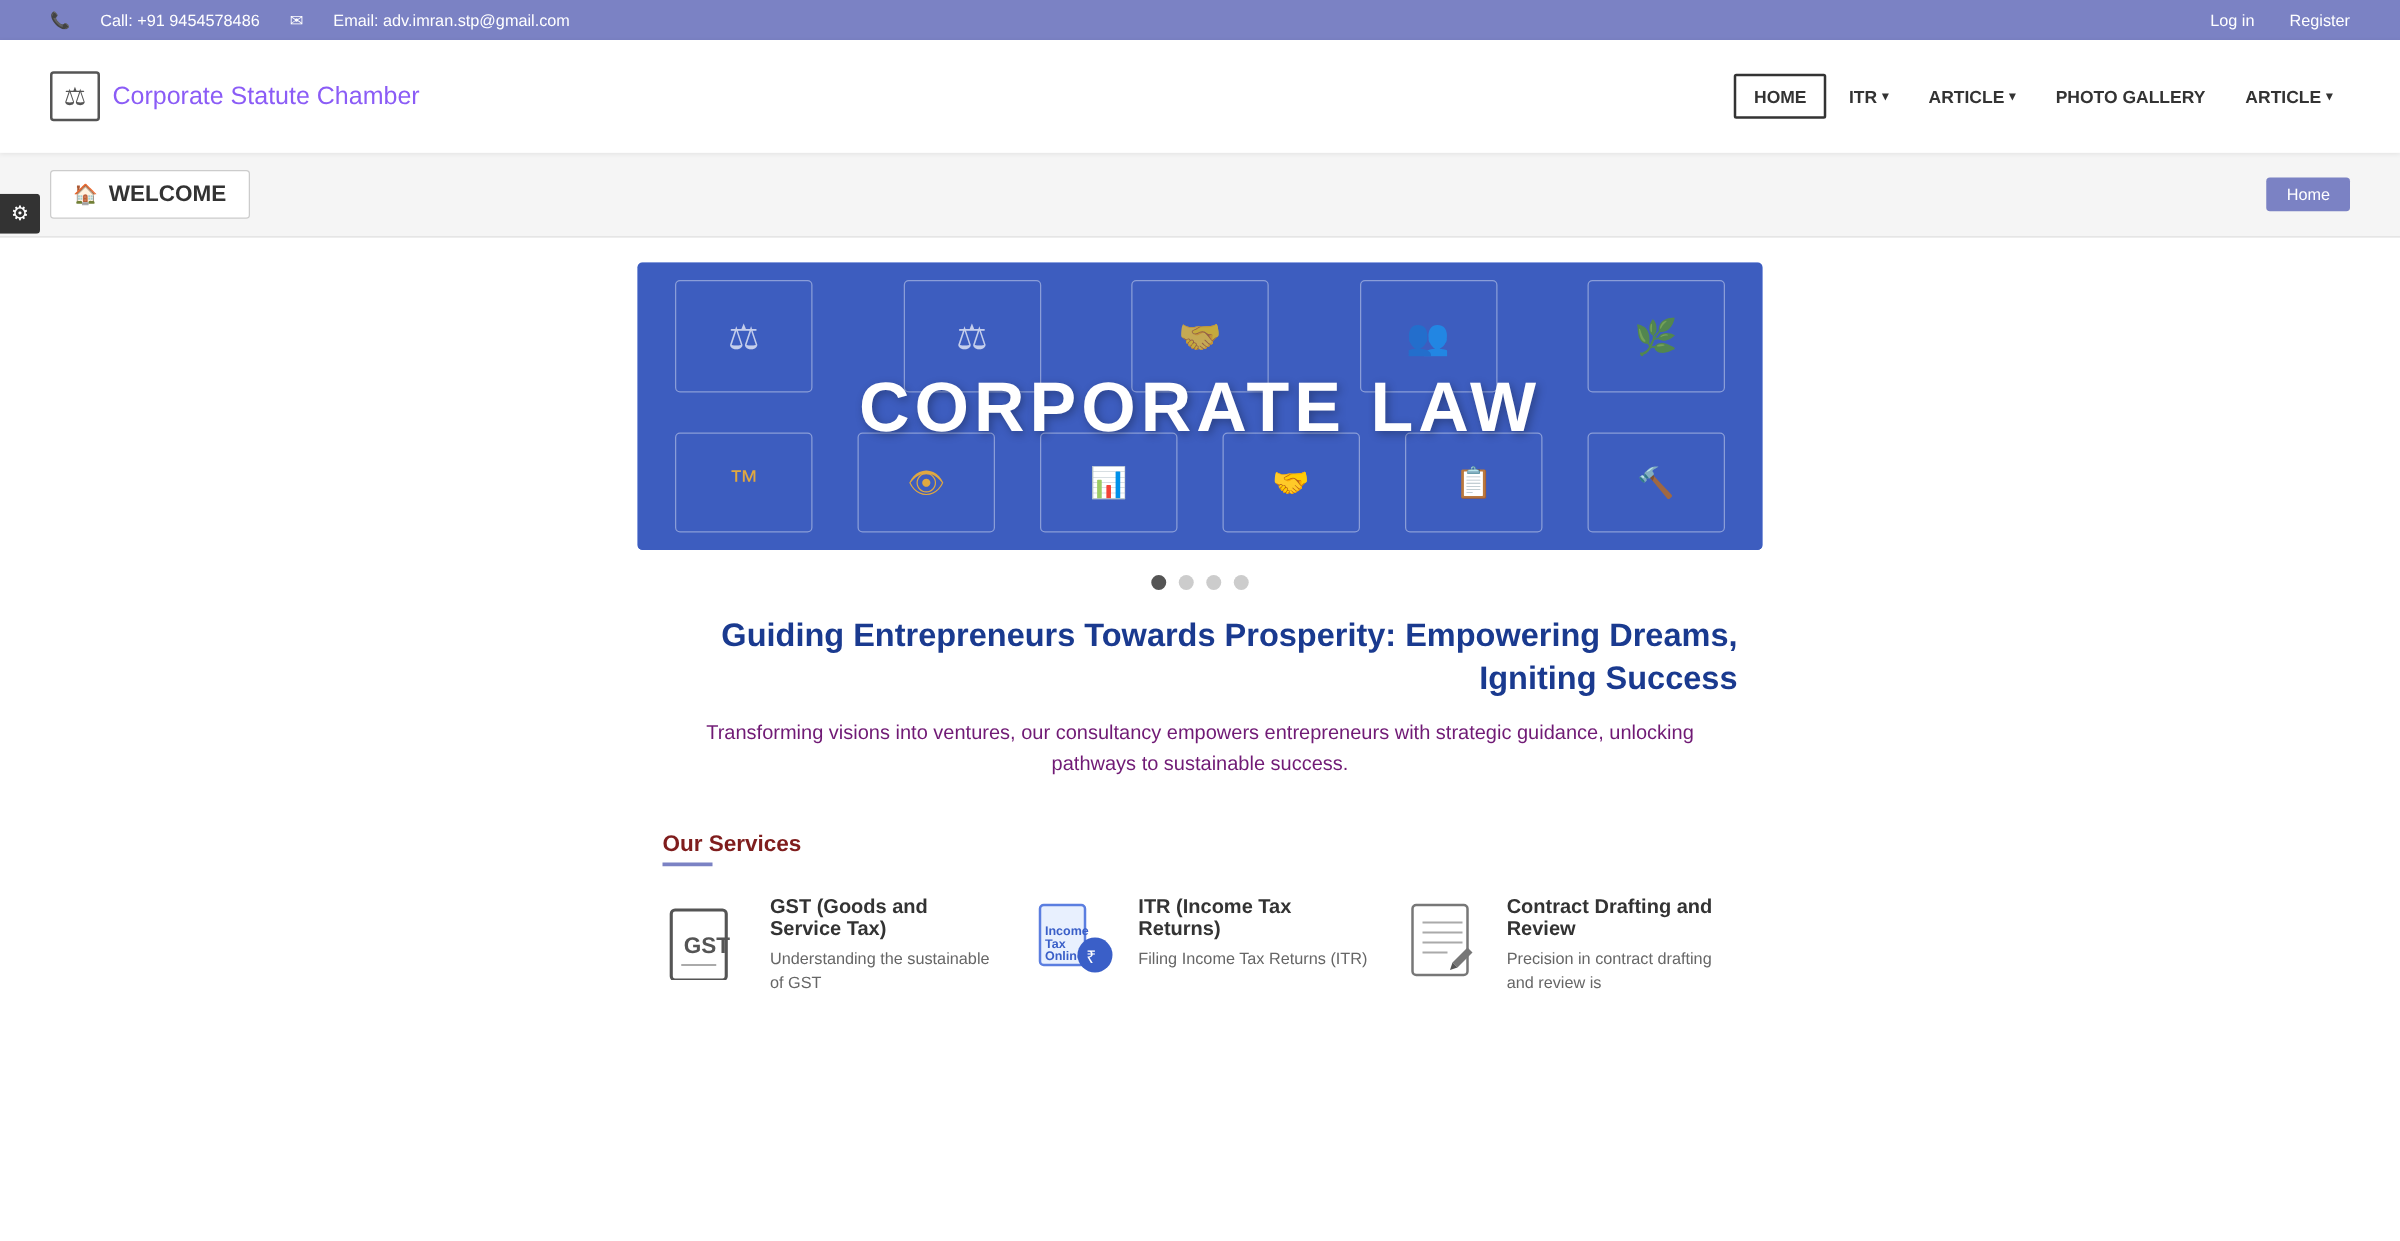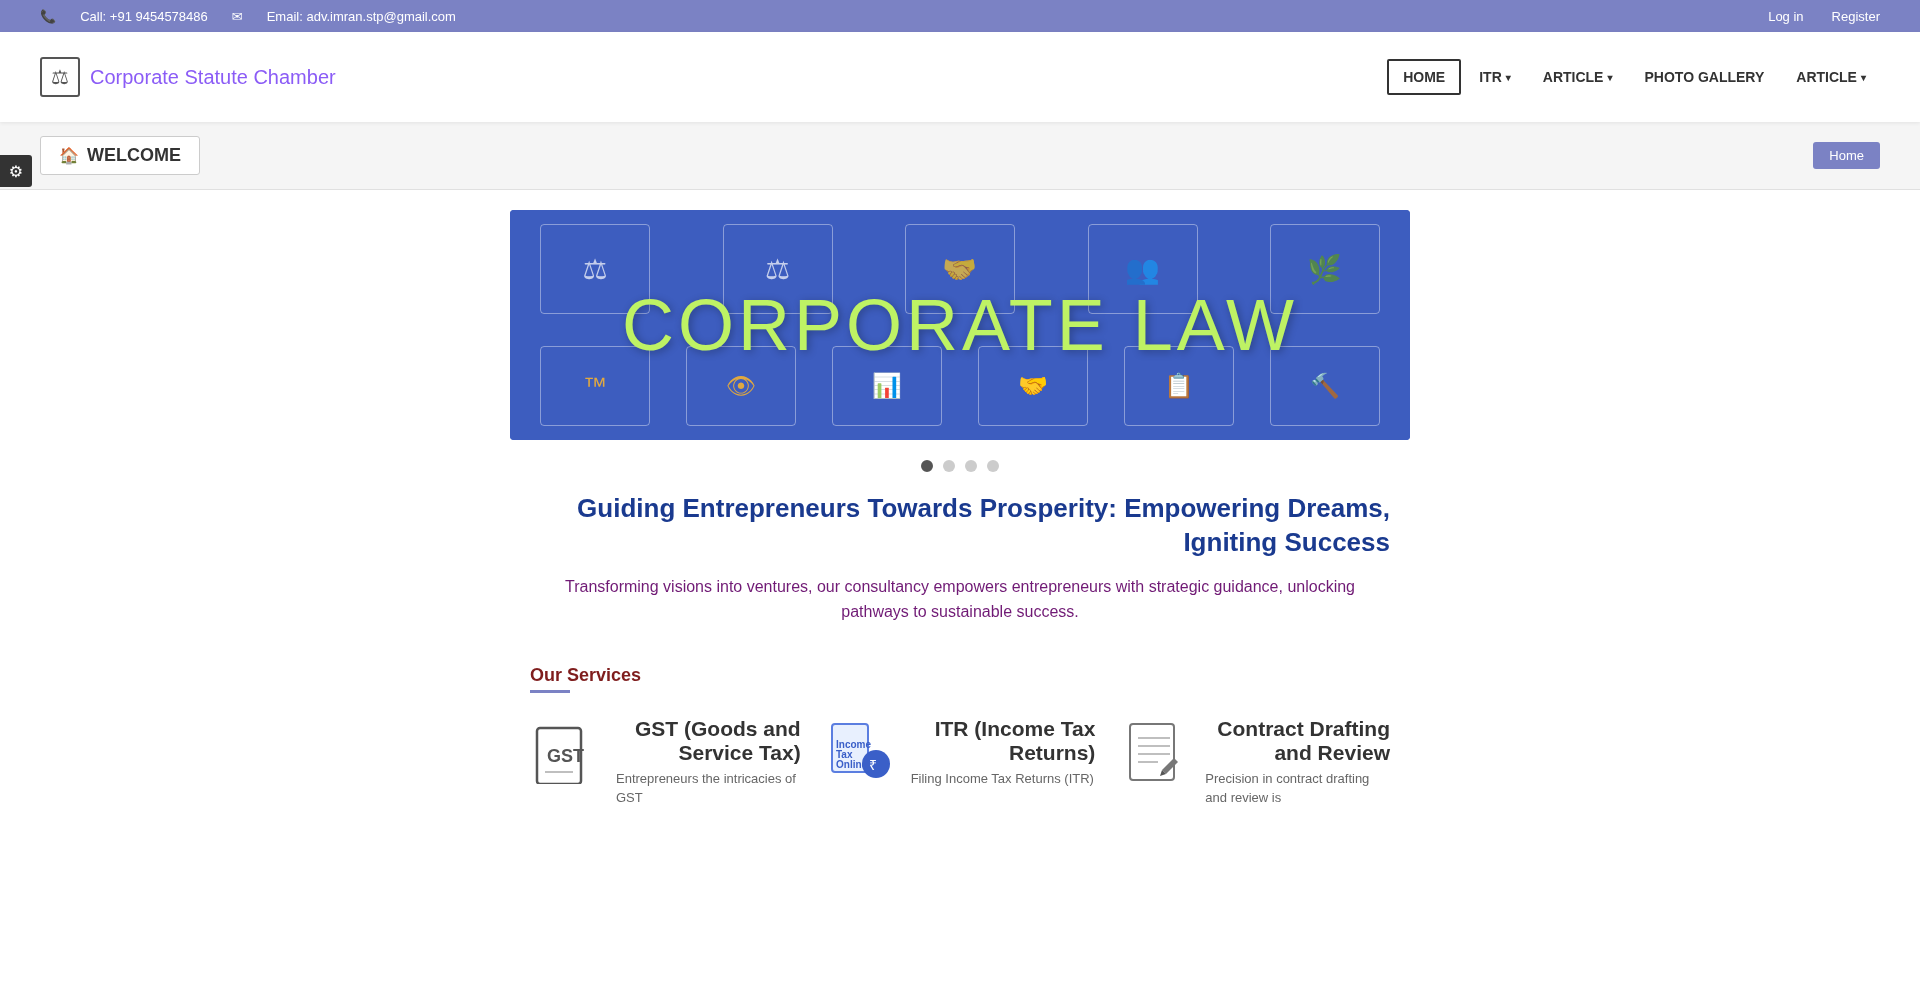--- a/index.html
+++ b/index.html
@@ -126,23 +126,23 @@
       width: 100%;
       height: 100%;
       background: #3d5dbf;
       display: flex;
       flex-direction: column;
       align-items: center;
       justify-content: center;
       position: relative;
     }
     .banner-title {
-      font-size: 72px;
-      font-weight: 400;
-      color: #bef264;
+      font-size: 56px;
+      font-weight: 700;
+      color: #ffffff;
       letter-spacing: 4px;
       text-shadow: 2px 2px 8px rgba(0,0,0,0.3);
       z-index: 2;
     }
     .banner-icons-row {
       display: flex;
       gap: 10px;
       position: absolute;
       top: 14px;
       left: 30px;
@@ -249,25 +249,24 @@
       width: 70px;
       height: 70px;
       flex-shrink: 0;
       display: flex;
       align-items: center;
       justify-content: center;
       font-size: 40px;
     }
     .service-content {}
     .service-title {
-      font-size: 21px;
+      font-size: 16px;
       font-weight: 700;
       color: #333;
       margin-bottom: 4px;
-      text-align: right;
     }
     .service-desc {
       font-size: 13px;
       color: #666;
       line-height: 1.5;
     }
 
     
     .header-bg {
       position: relative;
@@ -381,21 +380,21 @@
       <div class="service-card">
         <div class="service-icon">
           <svg width="64" height="64" viewBox="0 0 64 64">
             <rect x="4" y="8" width="44" height="56" rx="3" fill="none" stroke="#555" stroke-width="2.5"></rect>
             <text x="14" y="42" font-size="18" font-weight="bold" fill="#555">GST</text>
             <line x1="12" y1="52" x2="40" y2="52" stroke="#aaa" stroke-width="1.5"></line>
           </svg>
         </div>
         <div class="service-content">
           <div class="service-title">GST (Goods and Service Tax)</div>
-          <div class="service-desc">Entrepreneurs the intricacies of GST</div>
+          <div class="service-desc">Understanding the sustainable of GST</div>
         </div>
       </div>
 
       <div class="service-card">
         <div class="service-icon">
           <svg width="64" height="64" viewBox="0 0 64 64">
             <rect x="4" y="4" width="36" height="48" rx="3" fill="#e8f0fe" stroke="#5b7ee0" stroke-width="2"></rect>
             <text x="8" y="28" font-size="10" font-weight="bold" fill="#3a5fc8">Income</text>
             <text x="8" y="38" font-size="10" font-weight="bold" fill="#3a5fc8">Tax</text>
             <text x="8" y="48" font-size="10" font-weight="bold" fill="#3a5fc8">Online</text>

